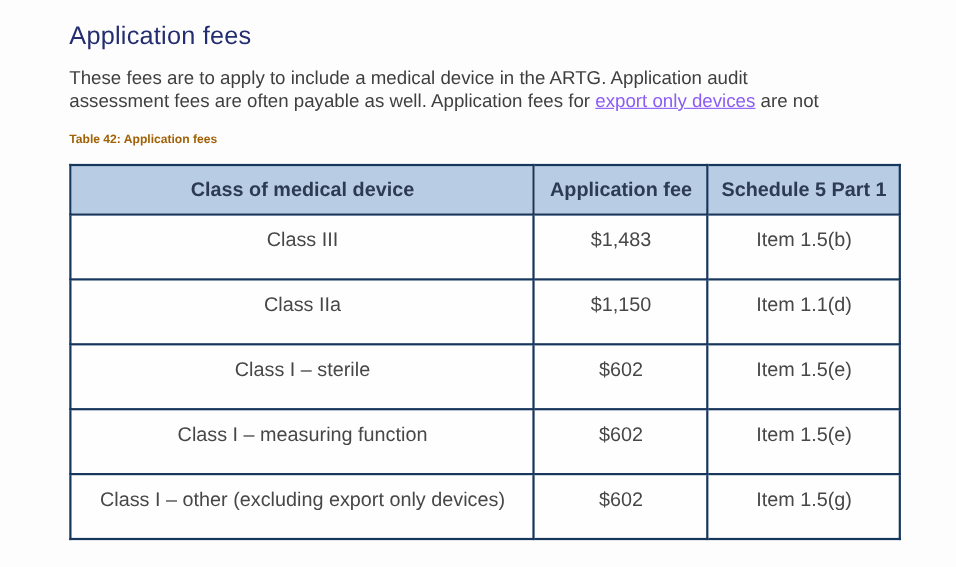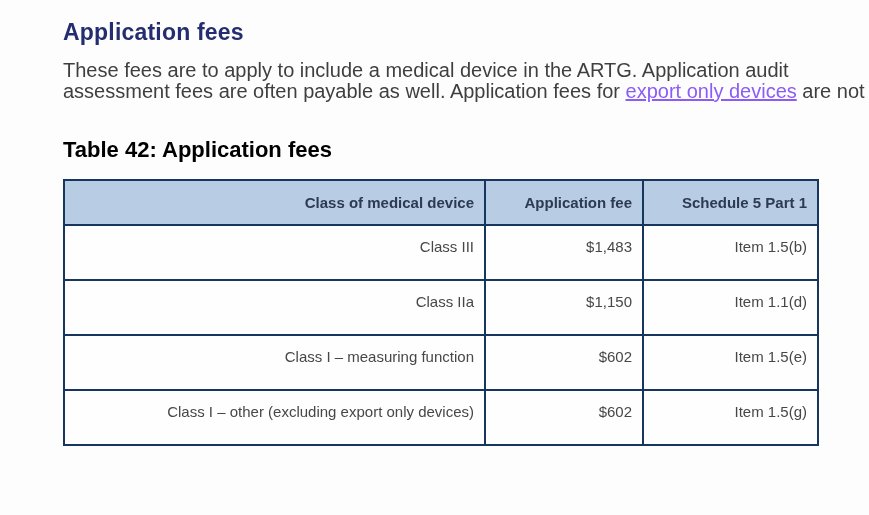--- a/index.html
+++ b/index.html
@@ -11,53 +11,53 @@
     overflow: hidden;
   }
   .page {
     width: 869px;
     height: 515px;
     background: #fdfdfd;
     padding: 19px 0 0 63px;
   }
   h1.page-title {
     font-size: 23px;
-    font-weight: bold;
+    font-weight: normal;
     color: #232d6f;
     letter-spacing: 0.2px;
     margin-bottom: 14px;
   }
   p.intro {
-    font-size: 20px;
+    font-size: 17px;
     line-height: 21px;
     color: #3f3f3f;
-    margin-bottom: 35px;
+    margin-bottom: 19px;
   }
   p.intro a.link {
     color: #8b5cf6;
     text-decoration: underline;
     cursor: pointer;
   }
   .table-caption {
-    font-size: 22px;
+    font-size: 11px;
     font-weight: bold;
-    color: #000000;
+    color: #a16207;
     margin-bottom: 16px;
   }
   table.fees-table {
     border-collapse: collapse;
     width: 754px;
     table-layout: fixed;
   }
   table.fees-table th,
   table.fees-table td {
     border: 2px solid #17365d;
-    text-align: right;
+    text-align: center;
     vertical-align: middle;
-    font-size: 15px;
+    font-size: 18px;
     overflow: hidden;
     white-space: nowrap;
   }
   table.fees-table th {
     background: #b8cce4;
     color: #2c3a52;
     font-weight: bold;
     padding: 11px 10px 11px 11px;
     height: 45px;
   }
@@ -100,20 +100,25 @@
         <td>Class III</td>
         <td>$1,483</td>
         <td>Item 1.5(b)</td>
       </tr>
       <tr>
         <td>Class IIa</td>
         <td>$1,150</td>
         <td>Item 1.1(d)</td>
       </tr>
       <tr>
+        <td>Class I – sterile</td>
+        <td>$602</td>
+        <td>Item 1.5(e)</td>
+      </tr>
+      <tr>
         <td>Class I – measuring function</td>
         <td>$602</td>
         <td>Item 1.5(e)</td>
       </tr>
       <tr>
         <td>Class I – other (excluding export only devices)</td>
         <td>$602</td>
         <td>Item 1.5(g)</td>
       </tr>
     </tbody>

